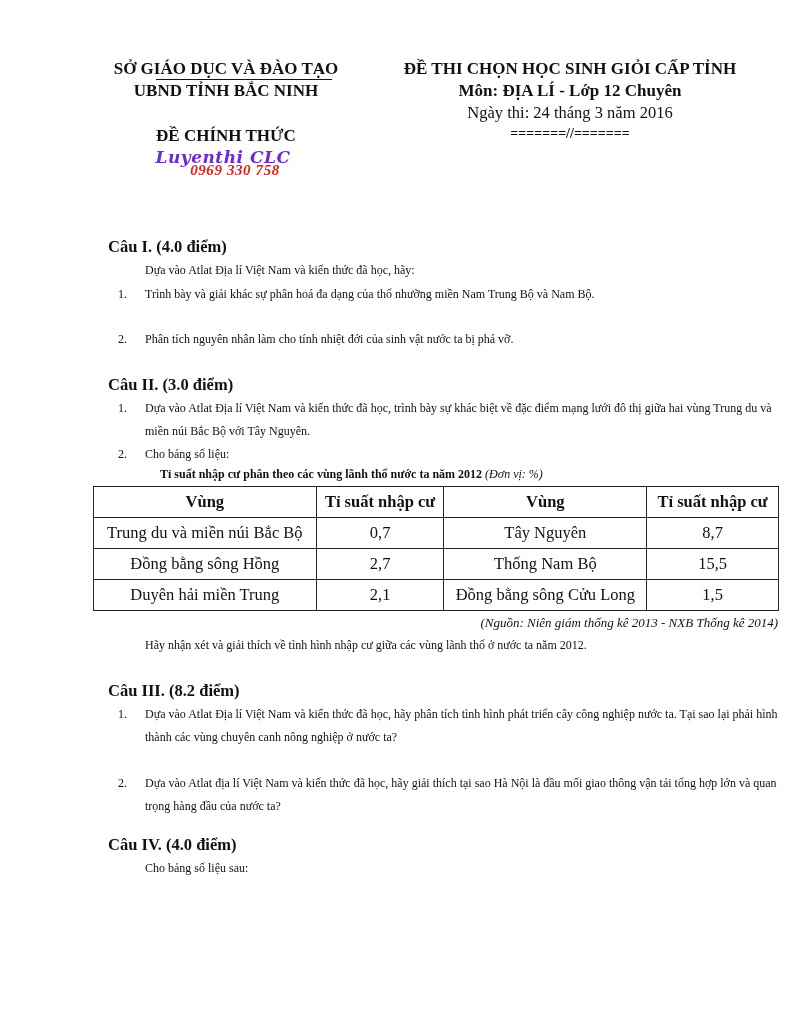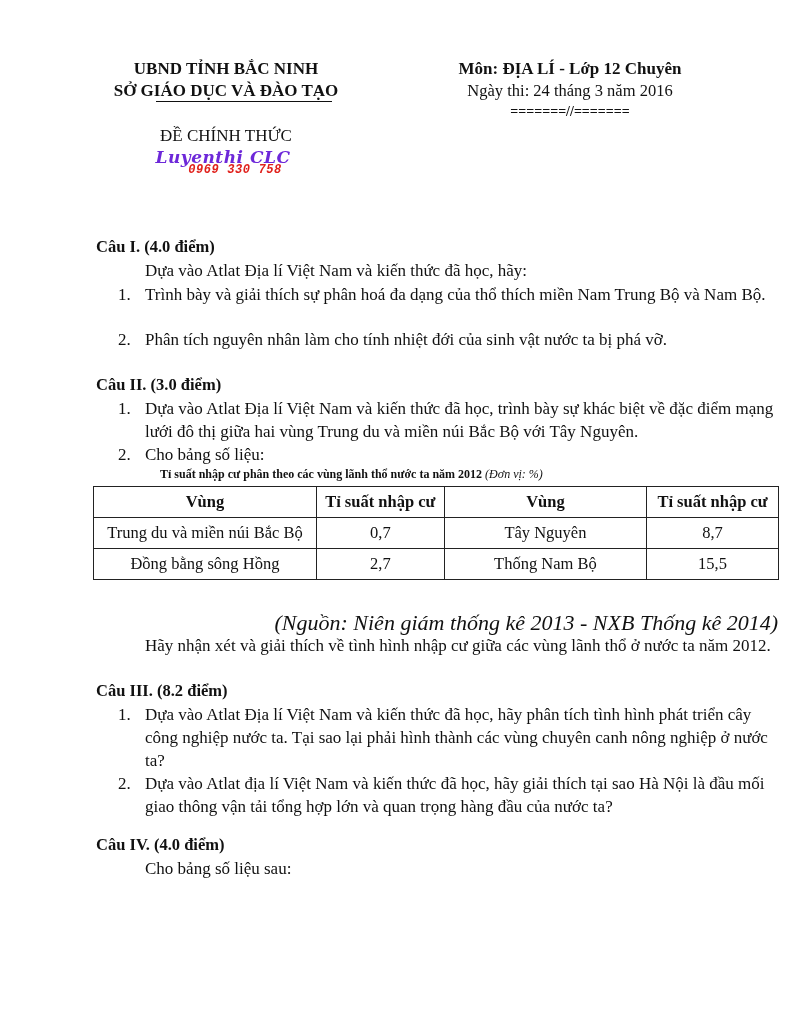--- a/index.html
+++ b/index.html
@@ -9,73 +9,74 @@
     color: #111111;
   }
   .abs { position: absolute; }
   .center { text-align: center; }
   .bold { font-weight: bold; }
   .hdr-left { left: 95px; width: 262px; top: 58px; }
   .hdr-right { left: 360px; width: 420px; top: 58px; }
   .hline { font-size: 17px; line-height: 22px; white-space: nowrap; }
   .underline-partial { position: relative; display: inline-block; }
   .underline-bar { position: absolute; left: 42px; right: 6px; bottom: 0px; height: 1px; background: #111; }
-  .official { font-size: 17px; font-weight: normal; line-height: 22px; }
+  .official { font-size: 17px; font-weight: bold; line-height: 22px; }
   .logo {
     color: #6d28d9; font-style: italic; font-weight: bold;
     font-family: "DejaVu Serif", serif; font-size: 17px; line-height: 18px; letter-spacing: 0.5px;
   }
   .logo-phone {
     color: #e0201b; font-style: italic; font-weight: bold;
-    font-family: Liberation Mono, monospace; font-size: 12px; line-height: 12px; letter-spacing: 0.6px;
+    font-family: Liberation Serif, serif; font-size: 15px; line-height: 12px; letter-spacing: 0.6px;
   }
   .plain17 { font-size: 16.5px; line-height: 22px; white-space: nowrap; }
-  .q-title { left: 96px; font-size: 16.5px; font-weight: bold; line-height: 22px; }
-  .para { font-size: 17px; line-height: 23px; font-family: Liberation Serif, serif; }
+  .q-title { left: 108px; font-size: 16.5px; font-weight: bold; line-height: 22px; }
+  .para { font-size: 12px; line-height: 23px; font-family: Liberation Serif, serif; }
   .intro { left: 145px; }
   .item { left: 118px; width: 660px; display: flex; }
   .item .num { width: 27px; flex: none; }
   .item .txt { flex: 1; }
   .tbl-caption { left: 160px; font-size: 12px; line-height: 22px; white-space: nowrap; }
   .tbl-caption .unit { font-weight: normal; font-style: italic; }
   table.data {
     position: absolute; left: 93px; top: 486px; width: 686px;
     border-collapse: collapse; font-size: 16.5px;
   }
   table.data td, table.data th {
     border: 1px solid #222; text-align: center; height: 30px; padding: 0 4px; white-space: nowrap;
   }
   table.data th { font-weight: bold; }
-  .source { right: 22px; font-size: 22px; font-style: italic; line-height: 22px; white-space: nowrap; }
+  .source { right: 22px; font-size: 13px; font-style: italic; line-height: 22px; white-space: nowrap; }
 </style>
 </head>
 <body>
 
 <div class="abs hdr-left center">
-  <div class="hline bold">UBND TỈNH BẮC NINH</div>
   <div class="hline bold underline-partial">
     <span>SỞ GIÁO DỤC VÀ ĐÀO TẠO</span>
     <span class="underline-bar"></span>
   </div>
+  <div class="hline bold">UBND TỈNH BẮC NINH</div>
 </div>
 <div class="abs center official" style="left:95px;width:262px;top:125px;">ĐỀ CHÍNH THỨC</div>
 <div class="abs center logo" style="left:138px;width:170px;top:148px;">Luyenthi CLC</div>
 <div class="abs center logo-phone" style="left:155px;width:160px;top:164px;">0969 330 758</div>
 
 <div class="abs hdr-right center">
+  <div class="hline bold">ĐỀ THI CHỌN HỌC SINH GIỎI CẤP TỈNH</div>
   <div class="hline bold">Môn: ĐỊA LÍ - Lớp 12 Chuyên</div>
   <div class="plain17">Ngày thi: 24 tháng 3 năm 2016</div>
   <div class="plain17 bold" style="font-size:14px;line-height:20px;">=======//=======</div>
 </div>
 
 <div class="abs q-title" style="top:236px;">Câu I. (4.0 điểm)</div>
 <div class="abs para intro" style="top:259px;">Dựa vào Atlat Địa lí Việt Nam và kiến thức đã học, hãy:</div>
 <div class="abs para item" style="top:283px;">
   <span class="num">1.</span>
-  <span class="txt">Trình bày và giải thích sự phân hoá đa dạng của thổ thích miền Nam Trung Bộ và Nam Bộ.</span>
+  <span class="txt">Trình bày và giải khác sự phân hoá đa dạng của thổ nhưỡng miền Nam Trung Bộ và Nam Bộ.</span>
 </div>
 <div class="abs para item" style="top:328px;">
   <span class="num">2.</span>
   <span class="txt">Phân tích nguyên nhân làm cho tính nhiệt đới của sinh vật nước ta bị phá vỡ.</span>
 </div>
 
 <div class="abs q-title" style="top:374px;">Câu II. (3.0 điểm)</div>
 <div class="abs para item" style="top:397px;">
   <span class="num">1.</span>
   <span class="txt">Dựa vào Atlat Địa lí Việt Nam và kiến thức đã học, trình bày sự khác biệt về đặc điểm mạng lưới đô thị giữa hai vùng Trung du và miền núi Bắc Bộ với Tây Nguyên.</span>
@@ -108,20 +109,26 @@
     <td>0,7</td>
     <td>Tây Nguyên</td>
     <td>8,7</td>
   </tr>
   <tr>
     <td>Đồng bằng sông Hồng</td>
     <td>2,7</td>
     <td>Thống Nam Bộ</td>
     <td>15,5</td>
   </tr>
+  <tr>
+    <td>Duyên hải miền Trung</td>
+    <td>2,1</td>
+    <td>Đồng bằng sông Cửu Long</td>
+    <td>1,5</td>
+  </tr>
 </tbody>
   </table>
 
 <div class="abs source" style="top:612px;">(Nguồn: Niên giám thống kê 2013 - NXB Thống kê 2014)</div>
 <div class="abs para" style="left:145px;top:634px;white-space:nowrap;">Hãy nhận xét và giải thích về tình hình nhập cư giữa các vùng lãnh thổ ở nước ta năm 2012.</div>
 
 <div class="abs q-title" style="top:680px;">Câu III. (8.2 điểm)</div>
 <div class="abs para item" style="top:703px;">
   <span class="num">1.</span>
   <span class="txt">Dựa vào Atlat Địa lí Việt Nam và kiến thức đã học, hãy phân tích tình hình phát triển cây công nghiệp nước ta. Tại sao lại phải hình thành các vùng chuyên canh nông nghiệp ở nước ta?</span>

